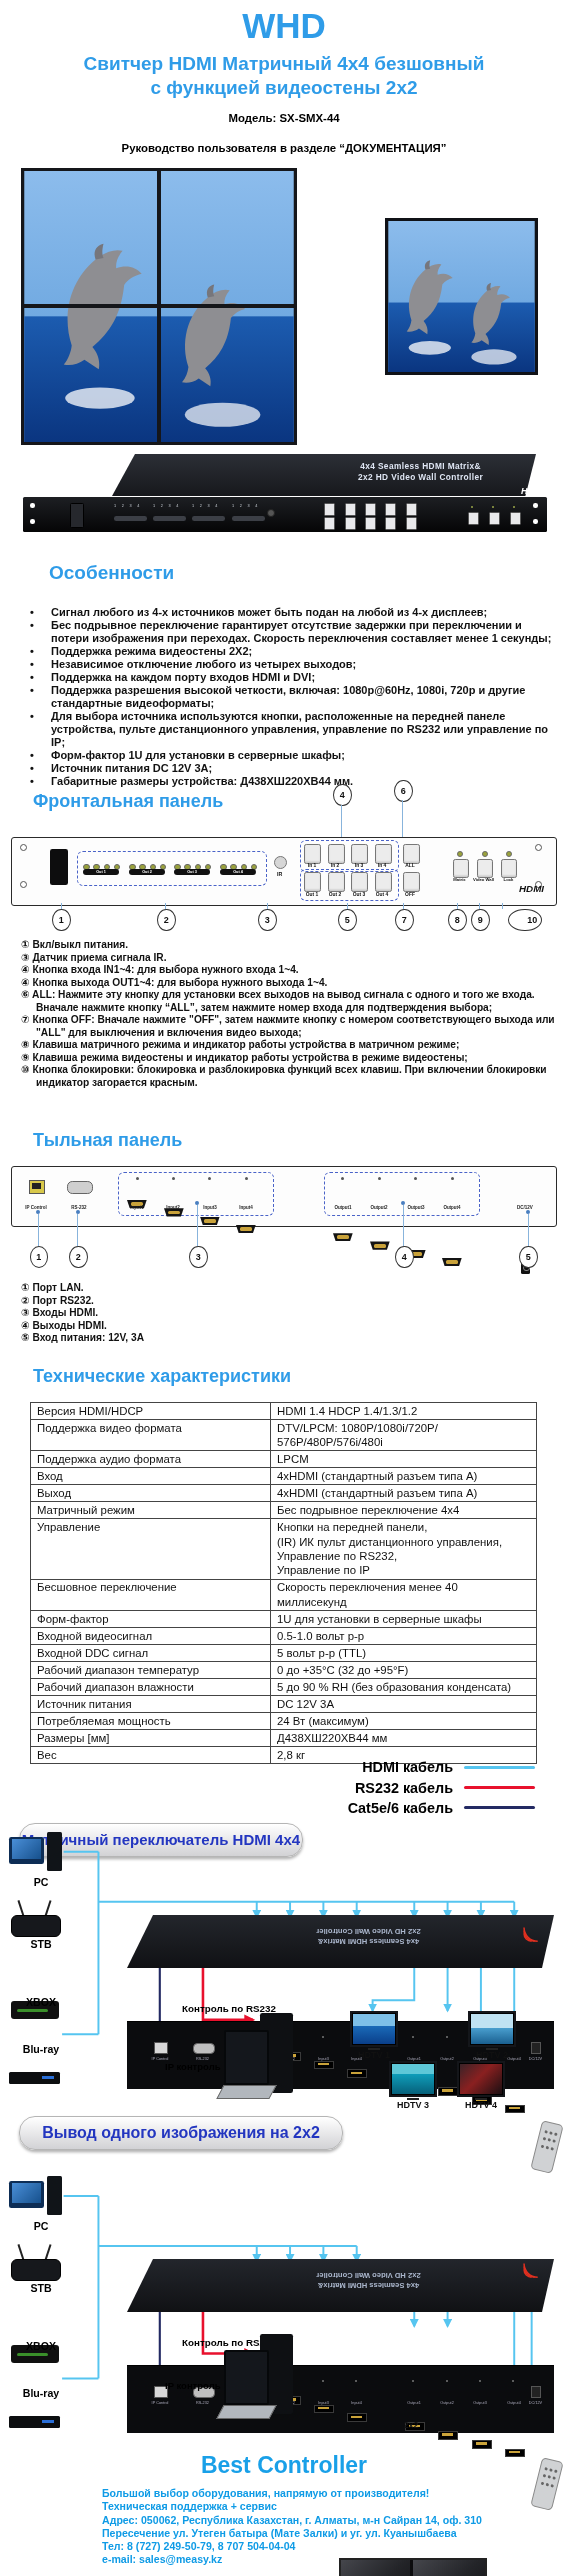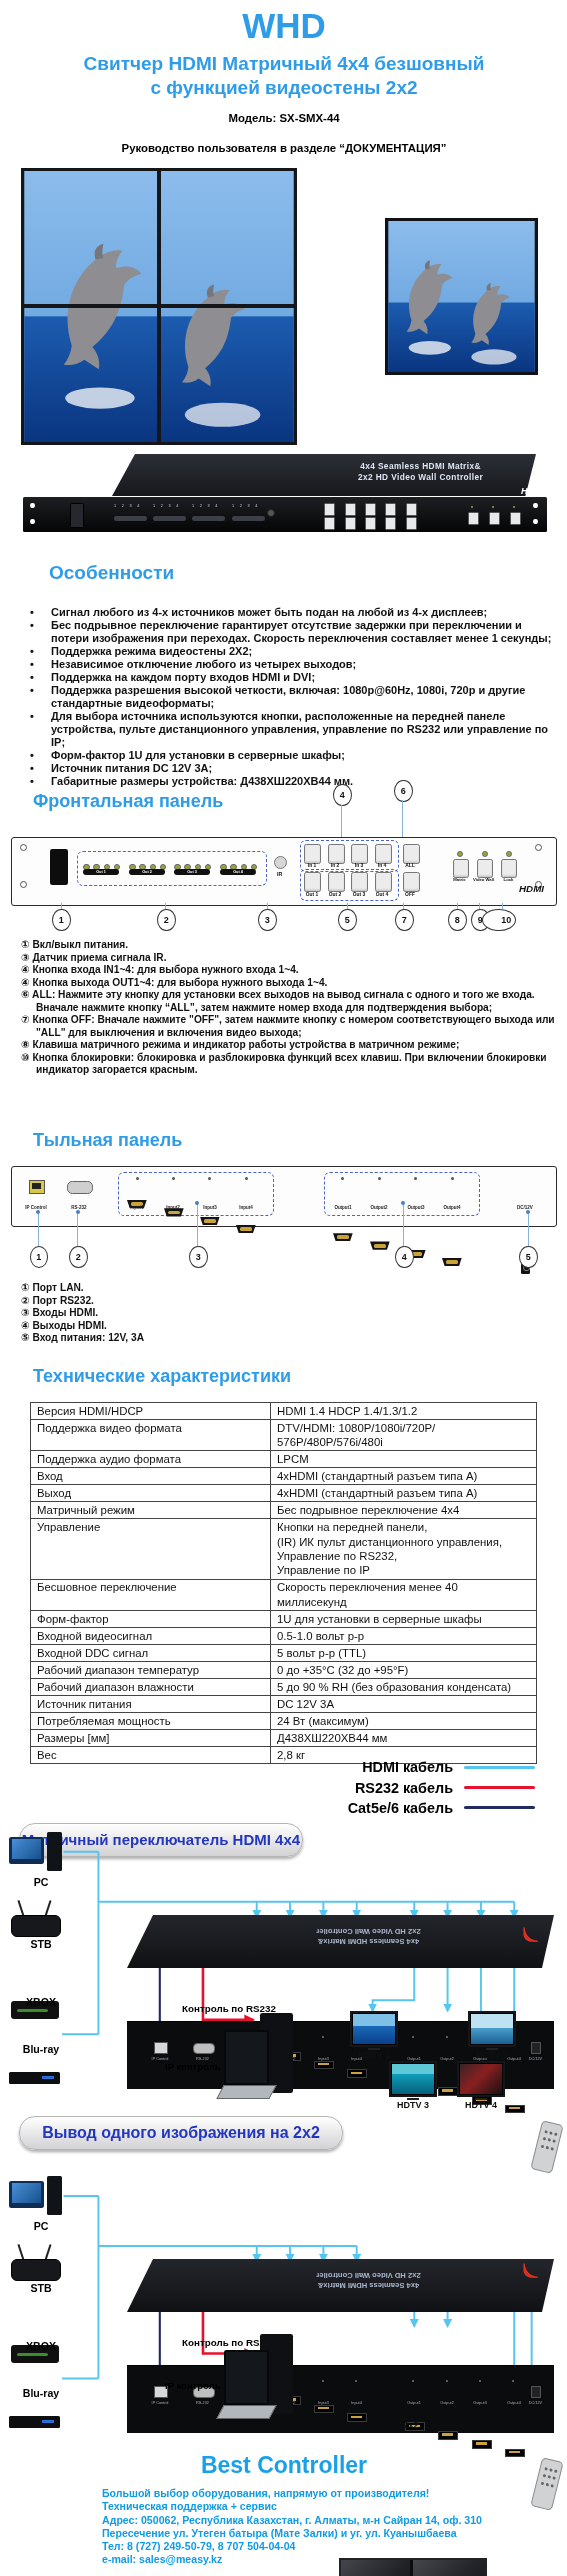--- a/index.html
+++ b/index.html
@@ -315,31 +315,32 @@
 <div class="abs co" style="left:258px;top:909px;">3</div>
 <div class="abs cl" style="left:347px;top:903px;height:6px;"></div>
 <div class="abs co" style="left:338px;top:909px;">5</div>
 <div class="abs cl" style="left:403px;top:903px;height:6px;"></div>
 <div class="abs co" style="left:395px;top:909px;">7</div>
 <div class="abs cl" style="left:457px;top:903px;height:6px;"></div>
 <div class="abs co" style="left:448px;top:909px;">8</div>
 <div class="abs cl" style="left:479px;top:903px;height:6px;"></div>
 <div class="abs co" style="left:471px;top:909px;">9</div>
 <div class="abs cl" style="left:502px;top:903px;height:6px;"></div>
-<div class="abs co" style="left:482px;top:909px;padding-left:15px;">10</div>
+<div class="abs co" style="left:508px;top:909px;padding-left:15px;">10</div>
 
 <ul class="abs notes" style="left:21px;top:939px;width:539px;">
 
 <li>① Вкл/выкл питания.</li>
     <li>③ Датчик приема сигнала IR.</li>
     <li>④ Кнопка входа IN1~4: для выбора нужного входа 1~4.</li>
     <li>④ Кнопка выхода OUT1~4: для выбора нужного выхода 1~4.</li>
     <li>⑥ ALL: Нажмите эту кнопку для установки всех выходов на вывод сигнала с одного и того же входа. Вначале нажмите кнопку “ALL”, затем нажмите номер входа для подтверждения выбора;</li>
     <li>⑦ Кнопка OFF: Вначале нажмите "OFF", затем нажмите кнопку с номером соответствующего выхода или "ALL" для выключения и включения видео выхода;</li>
     <li>⑧ Клавиша матричного режима и индикатор работы устройства в матричном режиме;</li>
+    <li>⑨ Клавиша режима видеостены и индикатор работы устройства в режиме видеостены;</li>
     <li>⑩ Кнопка блокировки: блокировка и разблокировка функций всех клавиш. При включении блокировки индикатор загорается красным.</li>
   </ul>
 
 <div class="abs sec-h" style="left:33px;top:1130px;font-size:18px;">Тыльная панель</div>
 <div class="abs panel" style="left:11.4px;top:1166px;width:544px;height:59px;"></div>
 <div class="abs rj45" style="left:29px;top:1180px;">
     <i></i>
   </div>
 <div class="abs plabel" style="left:21px;top:1205px;width:30px;">IP Control</div>
 <div class="abs db9" style="left:67px;top:1181px;"></div>
@@ -419,21 +420,21 @@
 <div class="abs sec-h" style="left:33px;top:1366px;font-size:18px;">Технические характеристики</div>
 <table class="abs specs" style="left:30px;top:1402px;">
   <tbody>
 
   <tr>
         <td class="param">Версия HDMI/HDCP</td>
         <td class="val">HDMI 1.4 HDCP 1.4/1.3/1.2</td>
       </tr>
       <tr>
         <td class="param">Поддержка видео формата</td>
-        <td class="val">DTV/HDMI: 1080P/1080i/720P/
+        <td class="val">DTV/LPCM: 1080P/1080i/720P/
 576P/480P/576i/480i</td>
       </tr>
       <tr>
         <td class="param">Поддержка аудио формата</td>
         <td class="val">LPCM</td>
       </tr>
       <tr>
         <td class="param">Вход</td>
         <td class="val">4xHDMI (стандартный разъем типа A)</td>
       </tr>

